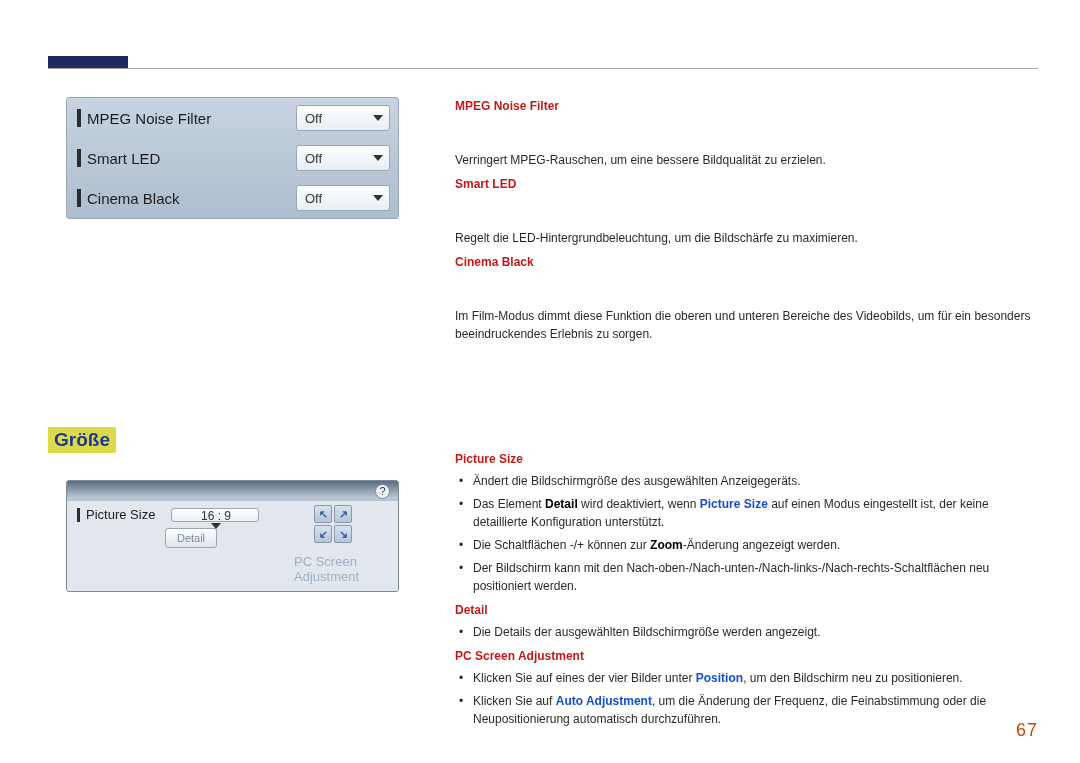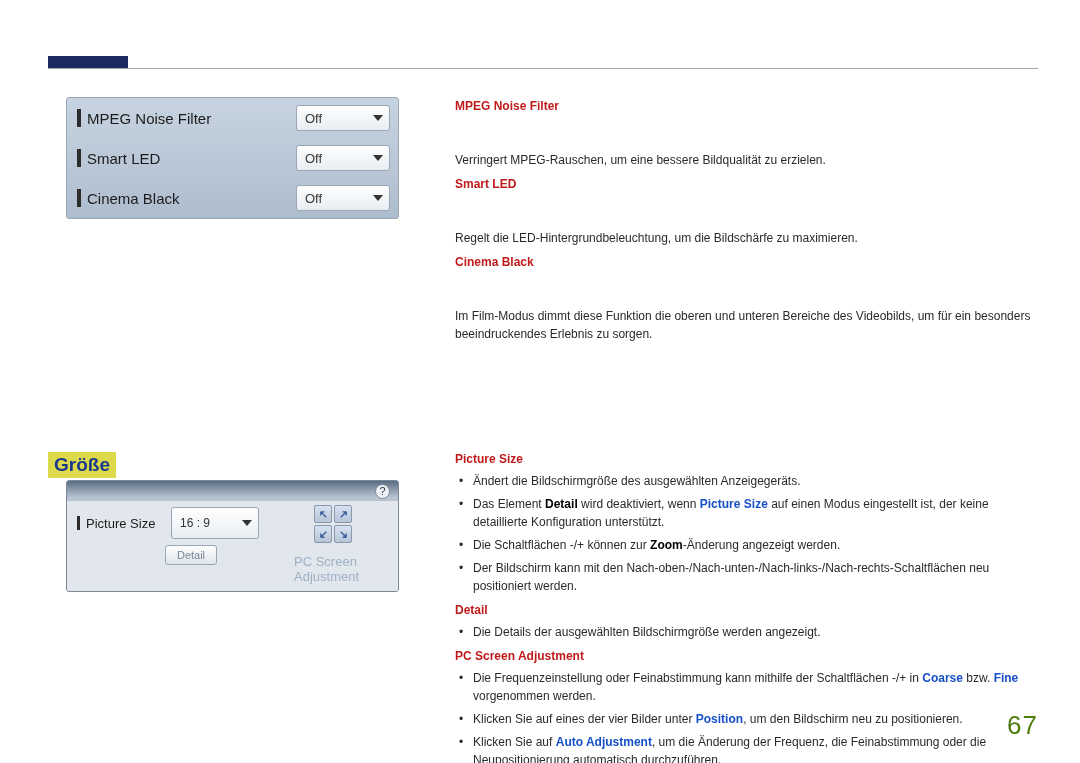--- a/index.html
+++ b/index.html
@@ -72,21 +72,21 @@
   .caret-down {
     width: 0; height: 0;
     border-left: 5px solid transparent;
     border-right: 5px solid transparent;
     border-top: 6px solid #333;
   }
 
   
   .section-heading {
     position: absolute;
-    top: 452px;
+    top: 427px;
     left: 48px;
     background: #dcd94b;
     color: #1b3a8c;
     font-size: 19px;
     font-weight: bold;
     padding: 2px 6px;
   }
 
   
   .panel2 {
@@ -124,21 +124,21 @@
   }
   .panel2-row {
     display: flex;
     align-items: center;
     padding: 6px 8px 2px 10px;
     font-size: 13px;
     color: #1c1c1c;
   }
   .panel2-row .menu-bar { height: 14px; width: 3px; }
   .panel2-row .menu-label { flex: 0 0 auto; width: 85px; font-size: 13px; }
-  .panel2 .dropdown { width: 88px; height: 32px; font-size: 12px; }
+  .panel2 .dropdown { width: 88px; height: 14px; font-size: 12px; flex-direction: column; }
   .detail-btn {
     margin: 4px 0 0 98px;
     width: 52px; height: 20px;
     background: linear-gradient(#fefefe,#dfe5ec);
     border: 1px solid #9aa7b6;
     border-radius: 3px;
     font-size: 11px;
     color: #7a8898;
     text-align: center;
     line-height: 18px;
@@ -222,22 +222,22 @@
     left: -14px;
     top: 0;
     font-size: 12px;
     color: #2a2a2a;
   }
 
   .page-number {
     position: absolute;
     bottom: 22px;
     right: 42px;
-    font-size: 26px;
-    color: #4d7c0f;
+    font-size: 18px;
+    color: #c2410c;
     font-weight: 300;
     letter-spacing: 1px;
     text-align: right;
   }
 </style>
 </head>
 <body>
 
 <div class="header-accent"></div>
 <div class="header-rule"></div>
@@ -335,23 +335,20 @@
     </li>
     <li>Der Bildschirm kann mit den Nach-oben-/Nach-unten-/Nach-links-/Nach-rechts-Schaltflächen neu positioniert werden.</li>
   </ul>
   <span class="h-red">Detail</span>
   <ul>
     <li>Die Details der ausgewählten Bildschirmgröße werden angezeigt.</li>
   </ul>
   <span class="h-red">PC Screen Adjustment</span>
   <ul>
     <li>
-      <span>Die Frequenzeinstellung oder Feinabstimmung kann mithilfe der Schaltflächen -/+ in </span><span class="b-blue">Coarse</span><span> bzw. </span><span class="b-blue">Fine</span><span> vorgenommen werden.</span>
-    </li>
-    <li>
       <span>Klicken Sie auf eines der vier Bilder unter </span><span class="b-blue">Position</span><span>, um den Bildschirm neu zu positionieren.</span>
     </li>
     <li>
       <span>Klicken Sie auf </span><span class="b-blue">Auto Adjustment</span><span>, um die Änderung der Frequenz, die Feinabstimmung oder die Neupositionierung automatisch durchzuführen.</span>
     </li>
   </ul>
 </div>
 
 <div class="page-number">67</div>
 

